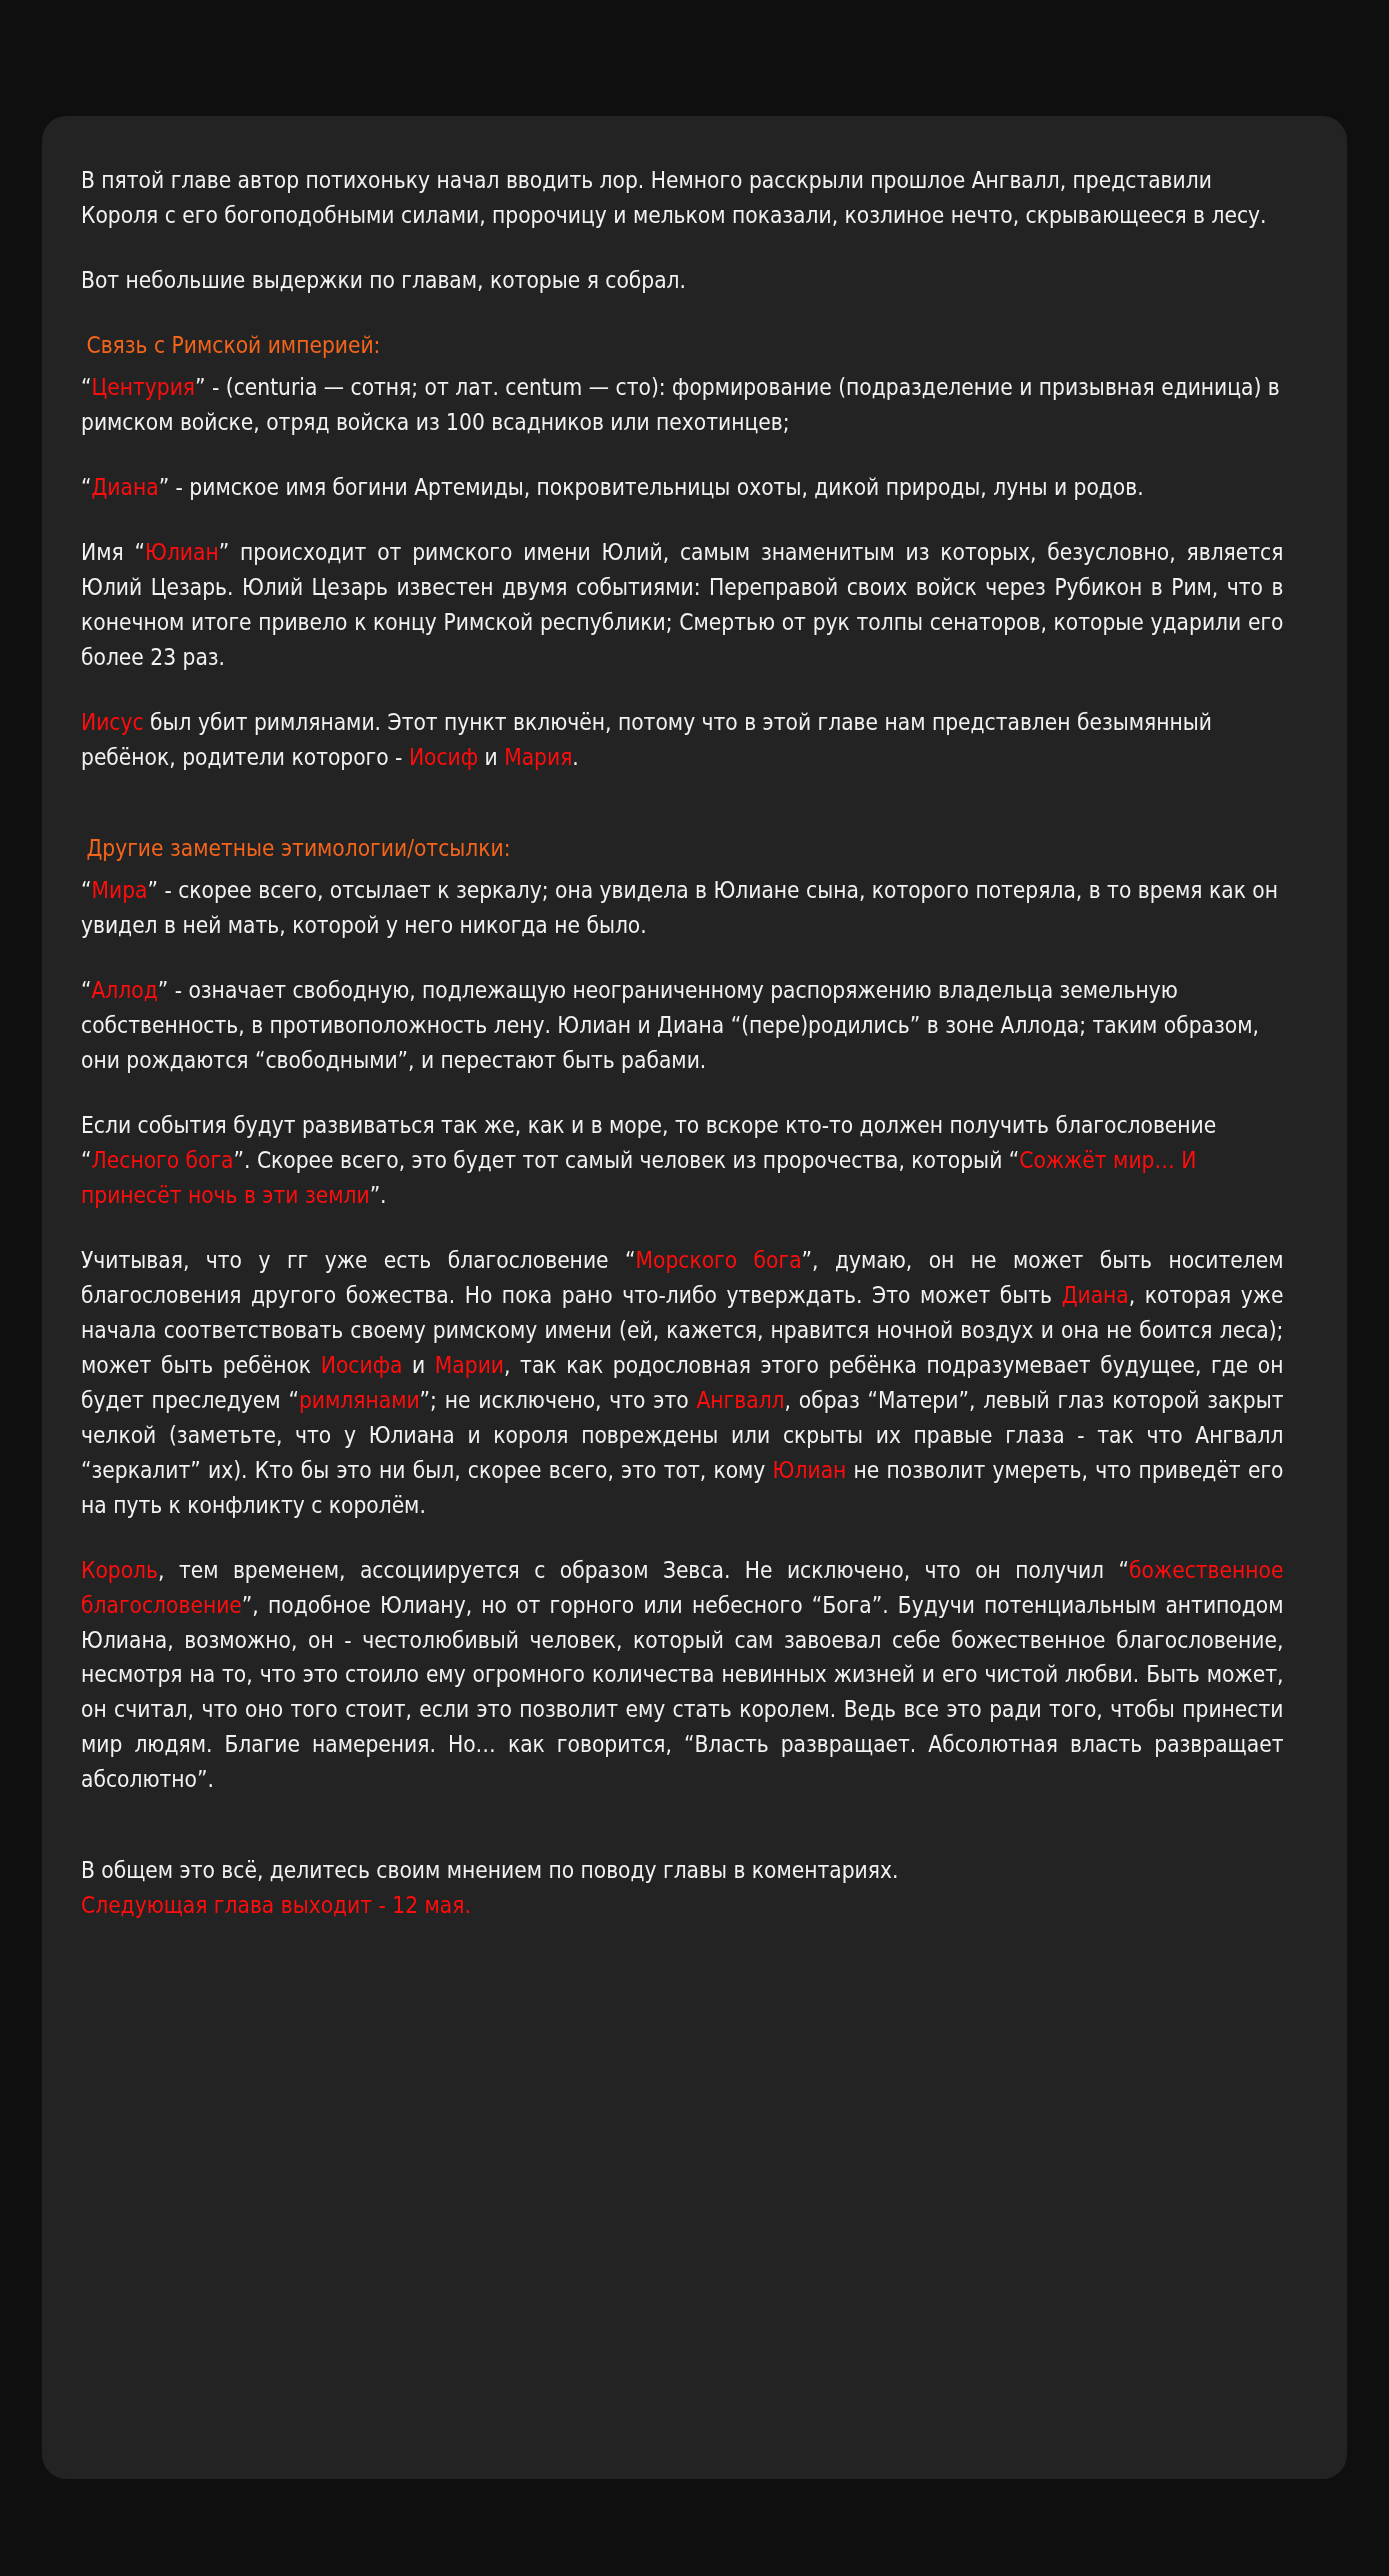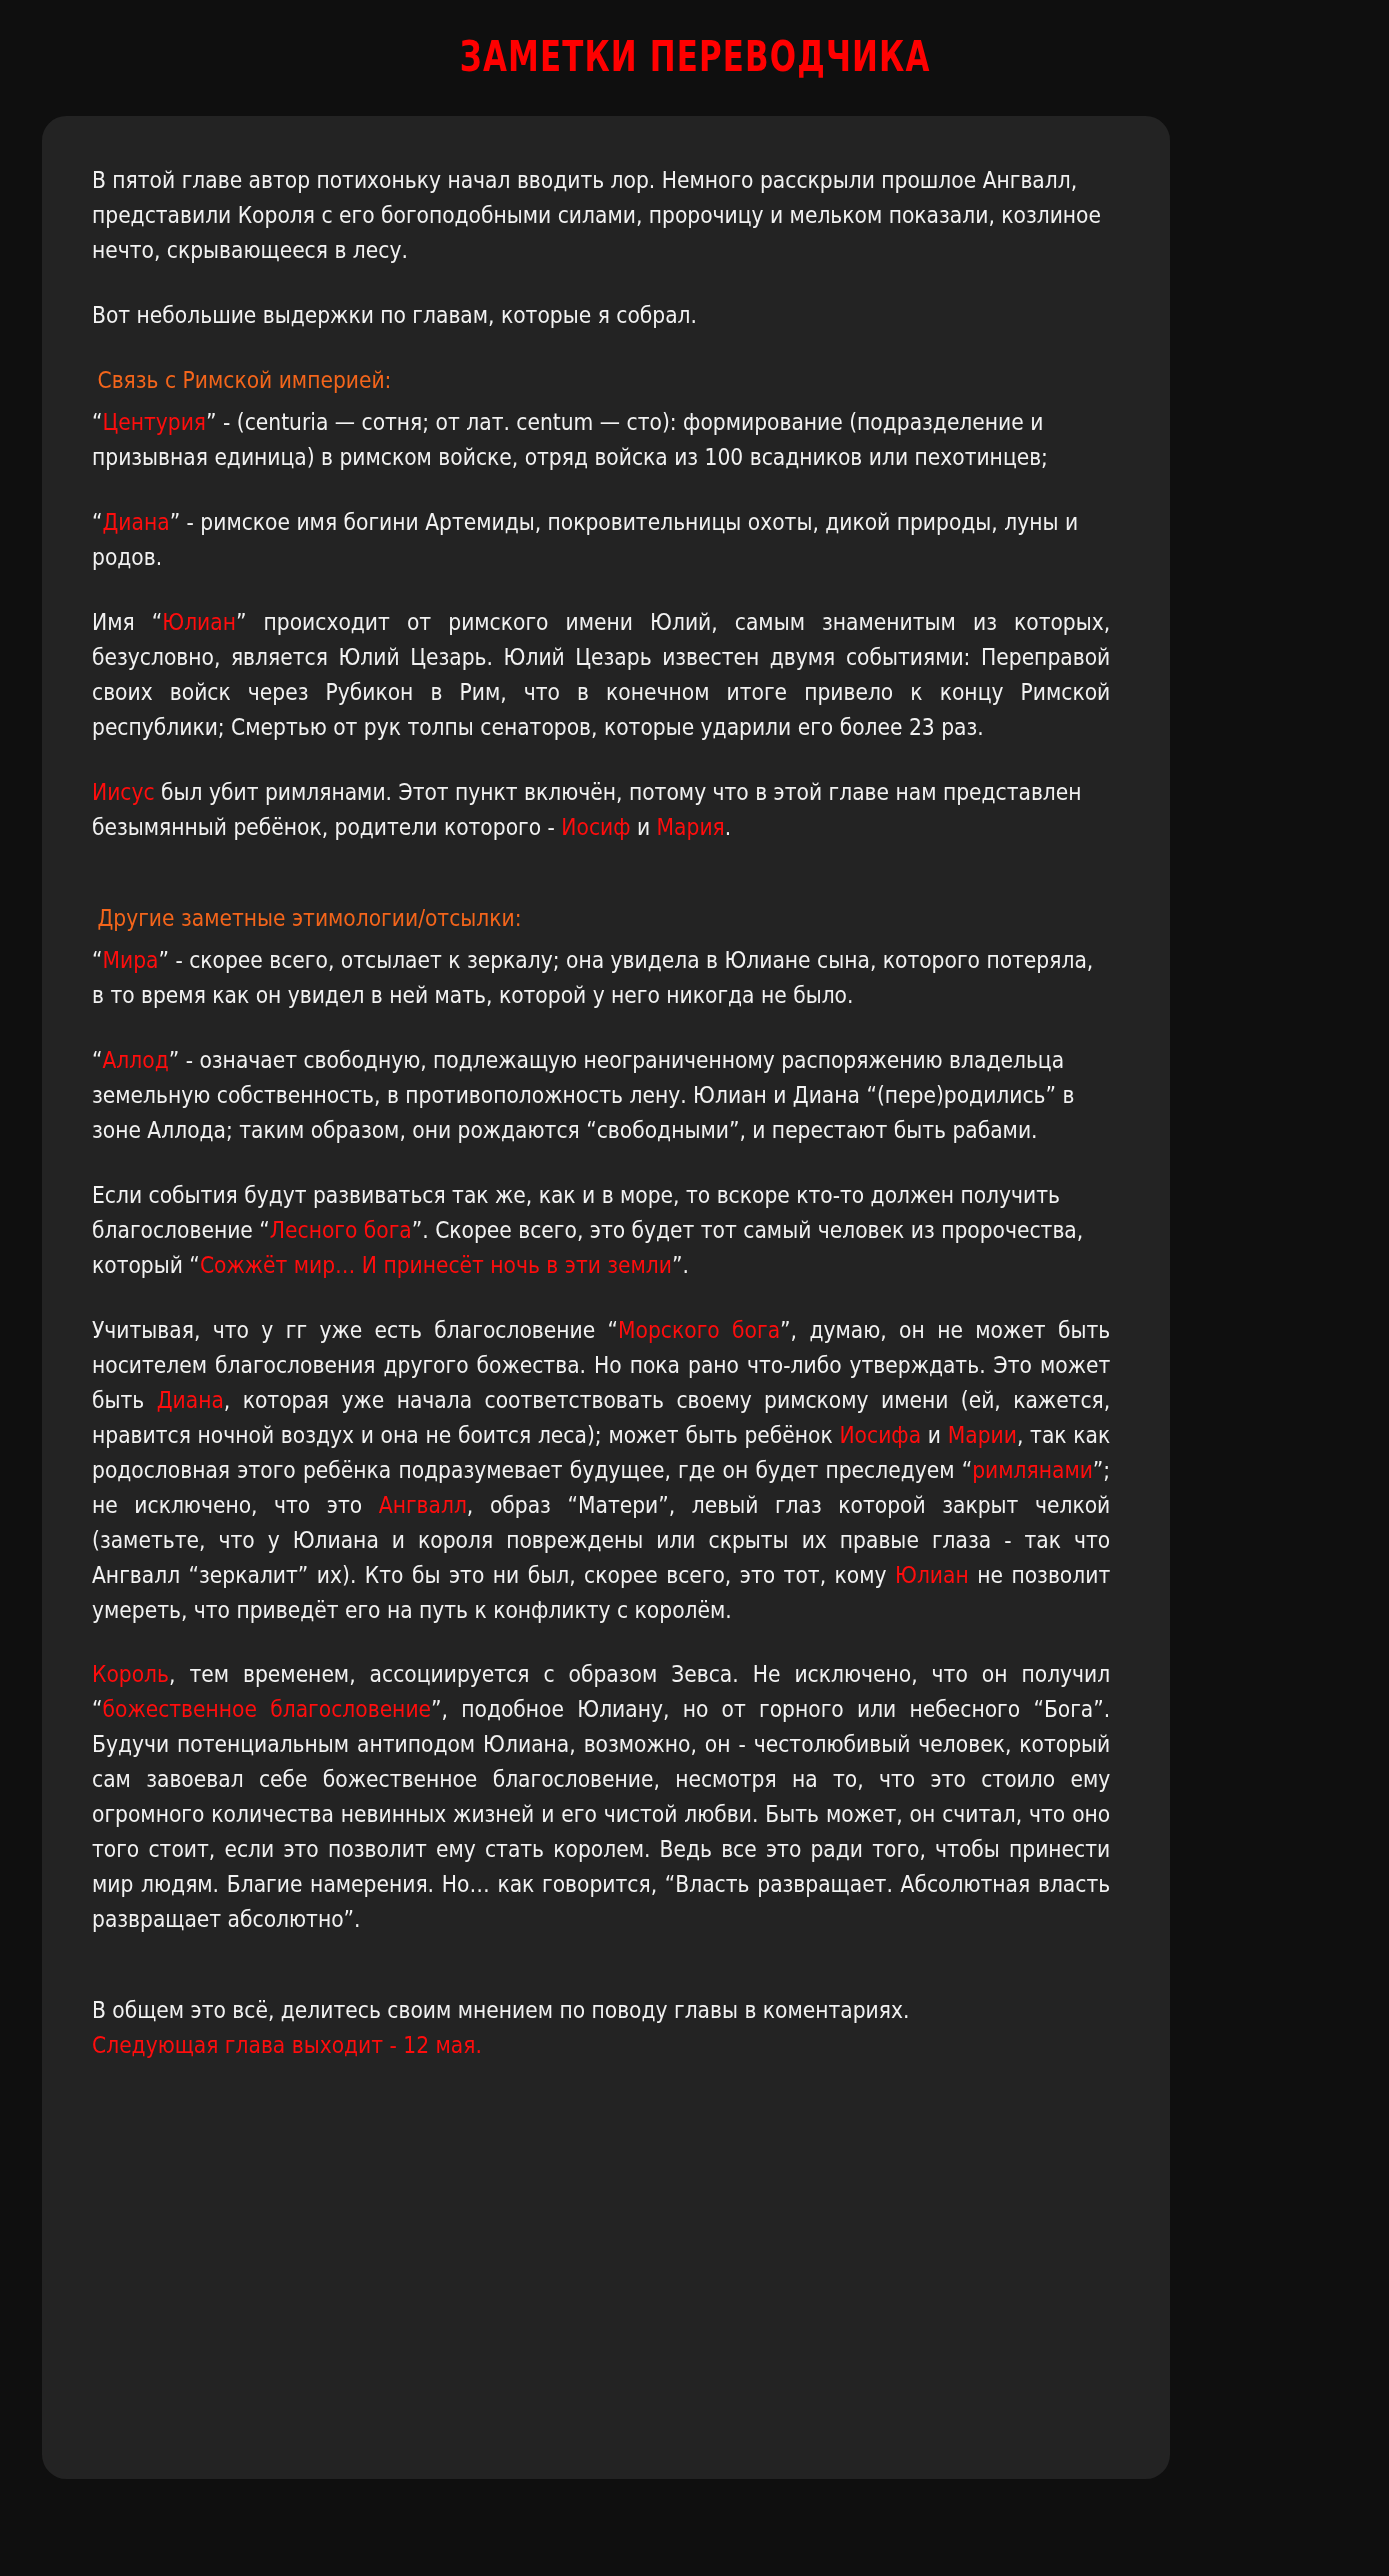--- a/index.html
+++ b/index.html
@@ -38,25 +38,25 @@
     transform: scaleX(0.80);
     transform-origin: center;
     white-space: nowrap;
     text-transform: uppercase;
   }
 
   .card {
     position: absolute;
     left: 42px;
     top: 116px;
-    width: 1128px;
+    width: 1305px;
     height: 2363px;
     background: #232323;
     border-radius: 24.4px;
-    padding: 47px 39px 38px 50px;
+    padding: 47px 39px 38px 39px;
   }
 
   .body-text {
     color: #f2f2f2;
     font-size: 23px;
     line-height: 1.52;
     font-family: "Liberation Sans Narrow", "DejaVu Sans Condensed", "Liberation Sans", sans-serif;
     transform: scaleX(0.98);
     transform-origin: left top;
   }
@@ -85,23 +85,20 @@
     padding-left: 5.6px;
   }
 
   .red { color: #ff0d0d; }
 </style>
 </head>
 <body>
 
 <div class="page">
 
-  <div class="title-bar">
-    <div class="title">ЗАМЕТКИ ПЕРЕВОДЧИКА</div>
-  </div>
 
   <div class="card">
     <div class="body-text">
 
       <p class="para"><span>В пятой главе автор потихоньку начал вводить лор. Немного расскрыли прошлое Ангвалл, представили Короля с его богоподобными силами, пророчицу и мельком показали, козлиное нечто, скрывающееся в лесу.</span></p>
 
       <p class="para"><span>Вот небольшие выдержки по главам, которые я собрал.</span></p>
 
       <p class="para sec-head tight"><span>Связь с Римской империей:</span></p>
 

